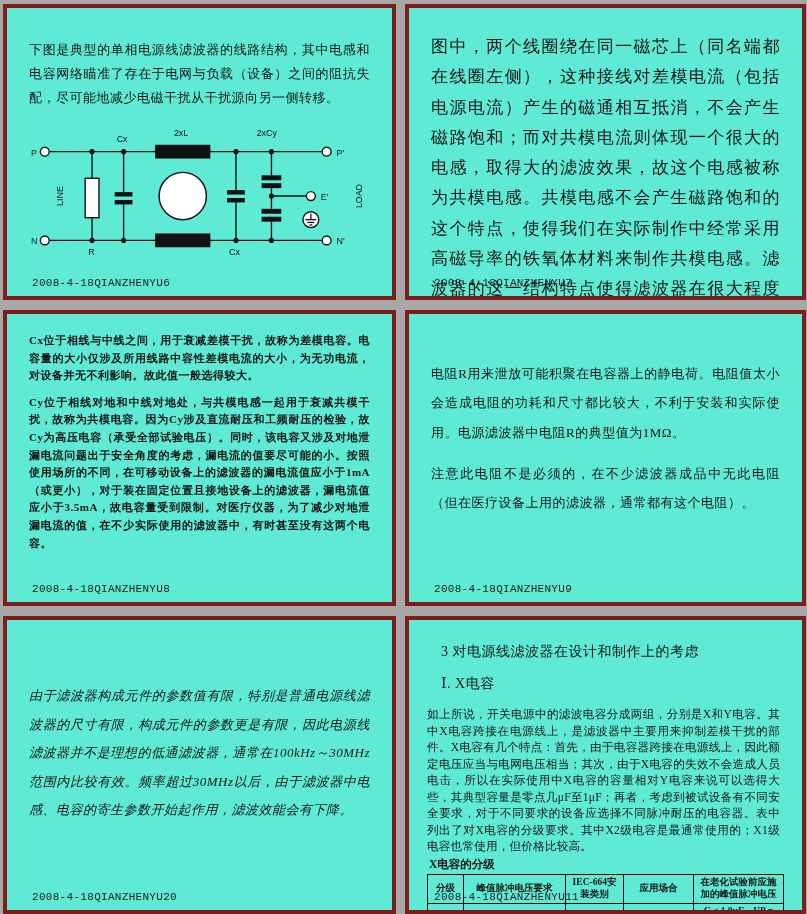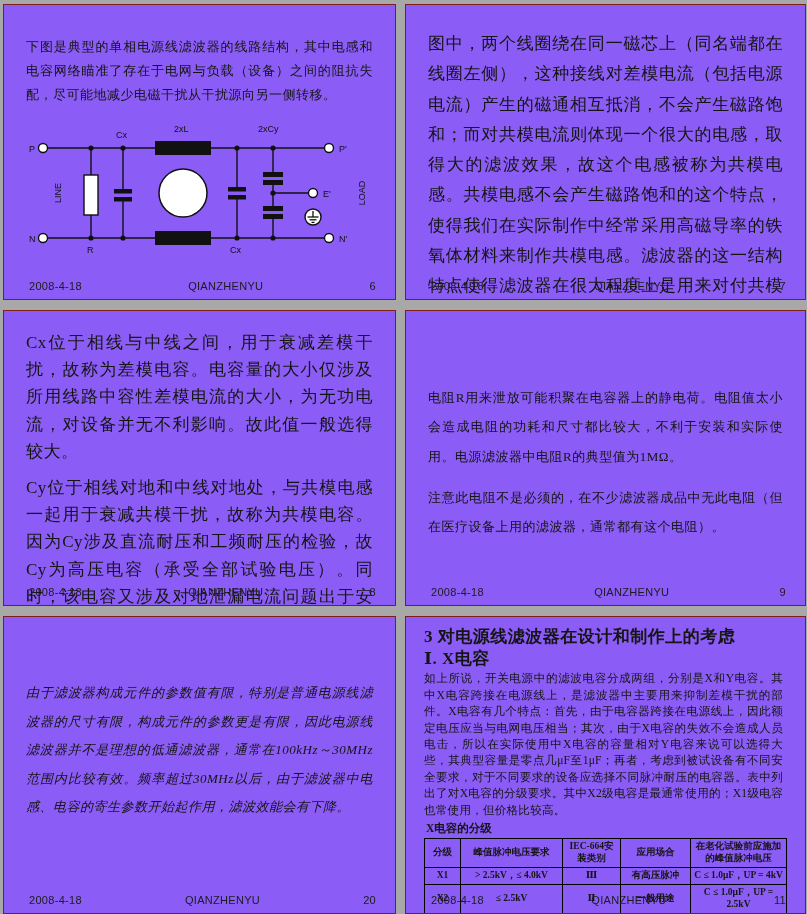--- a/index.html
+++ b/index.html
@@ -6,56 +6,56 @@
   html,body { margin:0; padding:0; background:#a8a8a8; }
   .canvas {
     position:relative; width:807px; height:914px; background:#a8a8a8;
     padding:4px 0 0 3px;
     display:grid;
     grid-template-columns:393px 401px;
     grid-template-rows:296px 296px 298px;
     column-gap:9px; row-gap:10px;
   }
   .slide {
-    position:relative; background:#8b5cf6; border:1px solid #7f1d1d;
+    position:relative; background:#5eead4; border:4px solid #7f1d1d;
     overflow:hidden; color:#151515;
     font-family:"Liberation Serif","DejaVu Serif",serif;
   }
   .content { padding:0 22px; }
   .body {
     margin:0 0 13px 0; text-align:justify; letter-spacing:0.5px;
     font-size:13px; line-height:1.9;
   }
   
   .s6 .content { padding-top:30px; }
   .s6 .body { line-height:1.85; }
   .s7 .content { padding-top:24px; }
   .s7 .body { font-size:17px; line-height:1.78; margin-bottom:11px; }
   .s8 .content { padding-top:18px; }
-  .s8 .body { font-size:17px; line-height:1.6; margin-bottom:9px; }
-  .s9 .content { padding-top:72px; }
+  .s8 .body { font-size:11px; line-height:1.6; margin-bottom:9px;font-weight:bold; }
+  .s9 .content { padding-top:45px; }
   .s9 .body { line-height:2.25; margin-bottom:12px; }
   .s10 .content { padding-top:62px; }
   .s10 .body { line-height:2.2;font-style:italic; }
   .s11 .content { padding:9px 18px 0 18px; }
-  .s11 h3 { margin:0; font-size:17px; line-height:1.3; letter-spacing:0.5px; font-weight:bold; }
+  .s11 h3 { margin:14px; font-size:14px; line-height:1.3; letter-spacing:0.5px; font-weight:normal; }
   .s11 .body { font-size:11.6px; line-height:1.42; letter-spacing:0.2px; margin:1px 4px 2px 0; }
   .tbl-caption { font-size:11.5px; font-weight:bold; margin:1px 0 2px 2px; }
   .xtable {
     border-collapse:collapse; width:100%; text-align:center;
     font-size:9.5px; font-weight:bold; table-layout:fixed;
   }
   .xtable th, .xtable td { border:1px solid #000; padding:2px 2px; line-height:1.25; }
   .xtable .c0 { width:36px; } .xtable .c1 { width:102px; }
   .xtable .c2 { width:58px; } .xtable .c3 { width:70px; }
   .diagram-wrap { margin-top:12px; display:flex; justify-content:center; }
   .slide-footer {
     position:absolute; left:25px; right:19px; bottom:7px;
-    display:flex; justify-content:space-between; align-items:baseline;
-    font-family:Liberation Sans, sans-serif;
+    display:flex; align-items:baseline;
+    font-family:Liberation Mono, monospace;
     font-size:11px; color:#1c1c1c; letter-spacing:0.3px;
   }
   svg text {
     font-family:"Liberation Sans","DejaVu Sans",sans-serif;
     font-size:9px; fill:#111;
   }
 </style>
 </head>
 <body>
 

